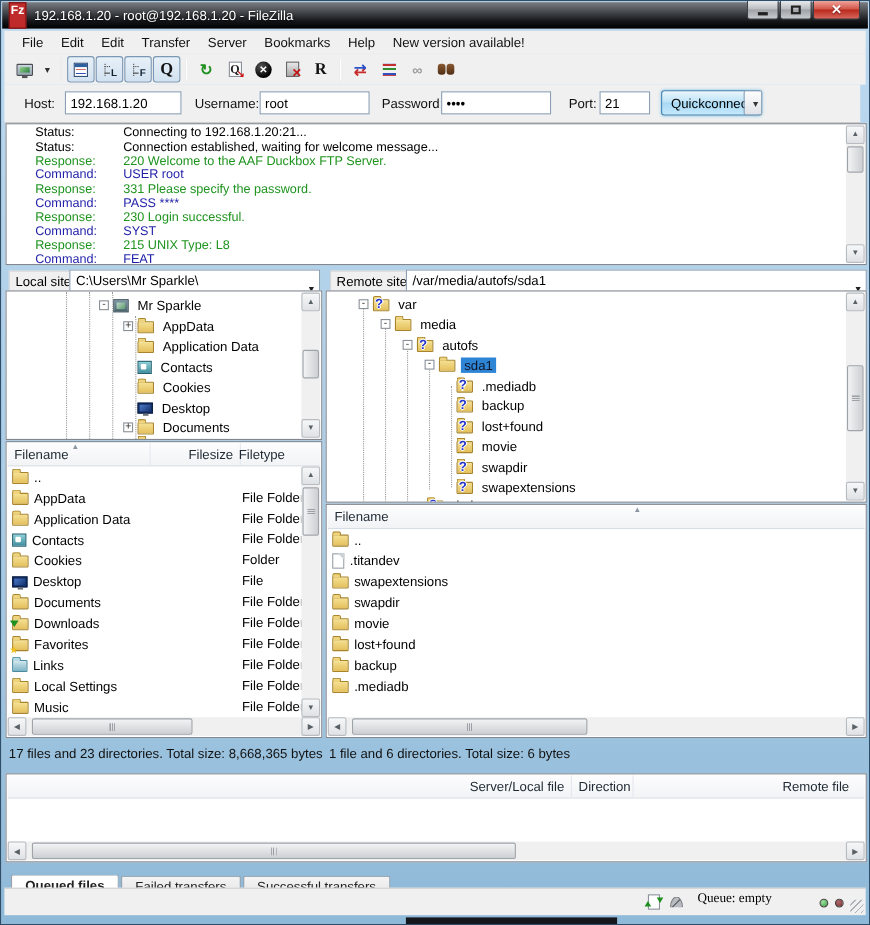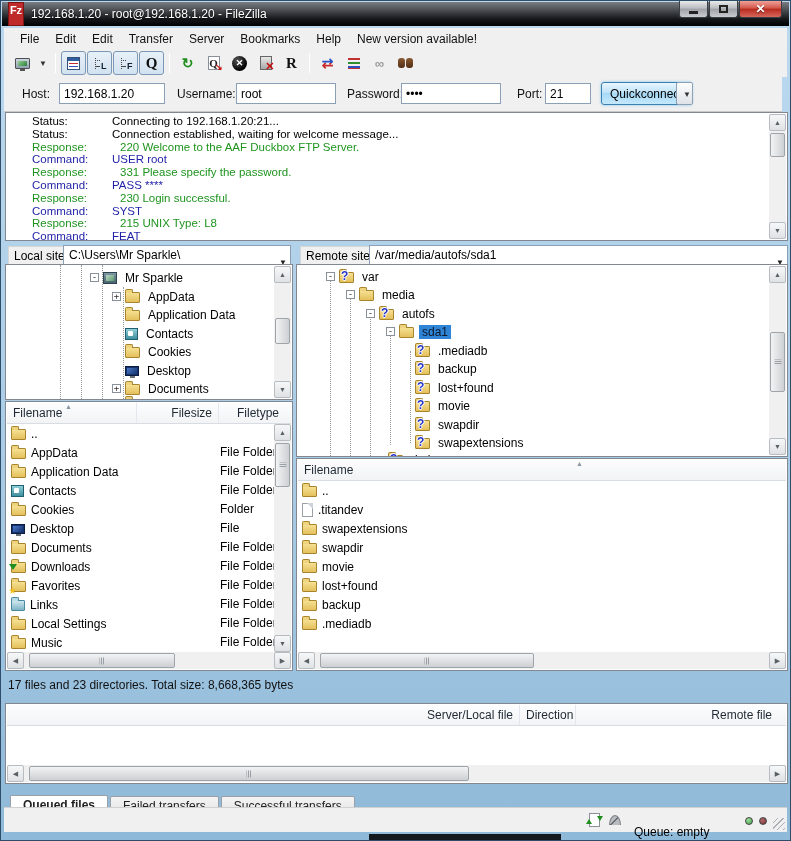--- a/index.html
+++ b/index.html
@@ -76,21 +76,21 @@
     background:linear-gradient(180deg,#eaf6fd,#bfe3f8 45%,#a7d9f5 50%,#c4e8fb 100%);
     box-shadow:0 0 3px #7ec3ea;font:12px "Liberation Sans",sans-serif;padding:0 8px;}
   .qc-dd{position:absolute;top:5px;height:23px;width:17px;border:1px solid #8ba0b5;border-radius:2px;
     background:linear-gradient(180deg,#fdfdfd,#dfe3e8);font-size:8px;text-align:center;line-height:21px;}
 
   
   .logpane{left:4px;top:111px;width:783px;height:129px;background:#fff;border:1px solid #828790;overflow:hidden;}
   .logrows{position:absolute;left:2px;top:2px;right:20px;bottom:0;overflow:hidden;}
   .logrow{display:flex;height:12.8px;line-height:12.8px;font-size:11.5px;white-space:nowrap;}
   .loglabel{width:104px;flex:none;padding-left:24px;}
-  .log-status{color:#000;} .log-command{color:#1f1fa8;} .log-response{color:#1f941f;gap:8px;}
+  .log-status{color:#000;} .log-command{color:#1f1fa8;} .log-response{color:#1f941f;}
 
   
   .sbv{position:absolute;top:1px;bottom:1px;right:1px;width:17px;background:#f0f0f0;}
   .sbh{position:absolute;left:1px;right:1px;bottom:1px;height:17px;background:#f0f0f0;}
   .sbbtn{position:absolute;width:17px;height:17px;display:flex;align-items:center;justify-content:center;
     font-size:7px;color:#5a6166;background:linear-gradient(180deg,#f6f7f8,#dfe2e5);border:1px solid #b8bcc0;border-radius:2px;}
   .sbv .up{top:0;left:0;} .sbv .down{bottom:0;left:0;}
   .sbh .lft{left:0;top:0;} .sbh .rgt{right:0;top:0;}
   .thumbv{position:absolute;left:1px;width:15px;background:linear-gradient(90deg,#f2f3f4,#cdd0d3);
     border:1px solid #9fa4a9;border-radius:2px;}
@@ -158,21 +158,21 @@
     margin-right:2px;border-radius:2px 2px 0 0;color:#222;}
   .tab.active{background:#fff;font-weight:bold;height:22px;}
 
   
   .statusbar{left:3px;top:806px;right:3px;height:25px;background:#f0f0f0;border-top:1px solid #d0d0d0;}
   .sb-page{position:absolute;left:585px;top:5px;width:11px;height:14px;background:#fff;border:1px solid #8a9099;}
   .sb-page::before{content:"";position:absolute;left:-4px;top:2px;border:3px solid transparent;border-bottom:5px solid #1f8f1f;}
   .sb-page::after{content:"";position:absolute;right:-4px;bottom:2px;border:3px solid transparent;border-top:5px solid #1f8f1f;}
   .sb-speed{position:absolute;left:605px;top:7px;width:12px;height:10px;border-radius:50% 50% 0 0/100% 100% 0 0;
     background:linear-gradient(135deg,#b8bcc0 45%,#6a6e72 45% 55%,#b8bcc0 55%);border:1px solid #7a7e82;border-bottom:none;}
-  .sb-queue{position:absolute;left:630px;top:16px;line-height:17px;}
+  .sb-queue{position:absolute;left:630px;top:0;line-height:17px;font-family:Liberation Serif, serif;}
   .led{position:absolute;top:9px;width:8px;height:8px;border-radius:50%;border:1px solid #444;}
   .resizegrip{position:absolute;right:2px;bottom:2px;width:12px;height:12px;
     background:repeating-linear-gradient(135deg,transparent 0 3px,#aab0b6 3px 4px);}
   .bottomdark{left:368px;top:833px;width:192px;height:8px;background:#14171c;}
 </style>
 </head>
 <body>
 
 <div class="window">
 
@@ -444,21 +444,21 @@
       <span class="sbbtn down">▼</span>
       <span class="thumbv grip" style="top:66px;height:60px;"></span>
     </div>
   </div>
 
   <div class="abs pane" style="left:4px;top:400px;width:288px;height:270px;">
     <div class="lheader">
       <span class="hcol" style="left:0;width:130px;">Filename</span>
       <span class="sortarrow" style="left:58px;">▲</span>
       <span class="hcol" style="left:130px;width:82px;text-align:right;">Filesize</span>
-      <span class="hcol" style="left:224px;width:74px;border-right:none;">Filetype</span>
+      <span class="hcol" style="left:204px;width:74px;border-right:none;">Filetype</span>
     </div>
     <div class="abs" style="left:1px;top:22px;right:18px;height:229px;overflow:hidden;">
       <div class="lrow" style="top:0;">
           <span class="i i-folder"></span>
           <span>..</span>
           <span class="ftype" style="left:213px;"></span>
         </div>
       <div class="lrow" style="top:19px;">
           <span class="i i-folder"></span>
           <span>AppData</span>
@@ -566,20 +566,21 @@
           <span class="i i-folder"></span>
           <span>.mediadb</span>
         </div>
     </div>
     <div class="sbh">
       <span class="sbbtn lft">◀</span>
       <span class="sbbtn rgt">▶</span>
       <span class="thumbh griph" style="left:22px;width:214px;"></span>
     </div>
   </div>
+  <span class="statusline" style="left:298px;">1 file and 6 directories. Total size: 6 bytes</span>
 
   <div class="abs queuepane">
     <div class="qhead">
       <span class="hcol" style="left:0;width:513px;">Server/Local file</span>
       <span class="hcol" style="left:513px;width:56px;">Direction</span>
       <span class="hcol" style="left:569px;right:8px;border-right:none;">Remote file</span>
     </div>
     <div class="sbh">
       <span class="sbbtn lft">◀</span>
       <span class="sbbtn rgt">▶</span>

